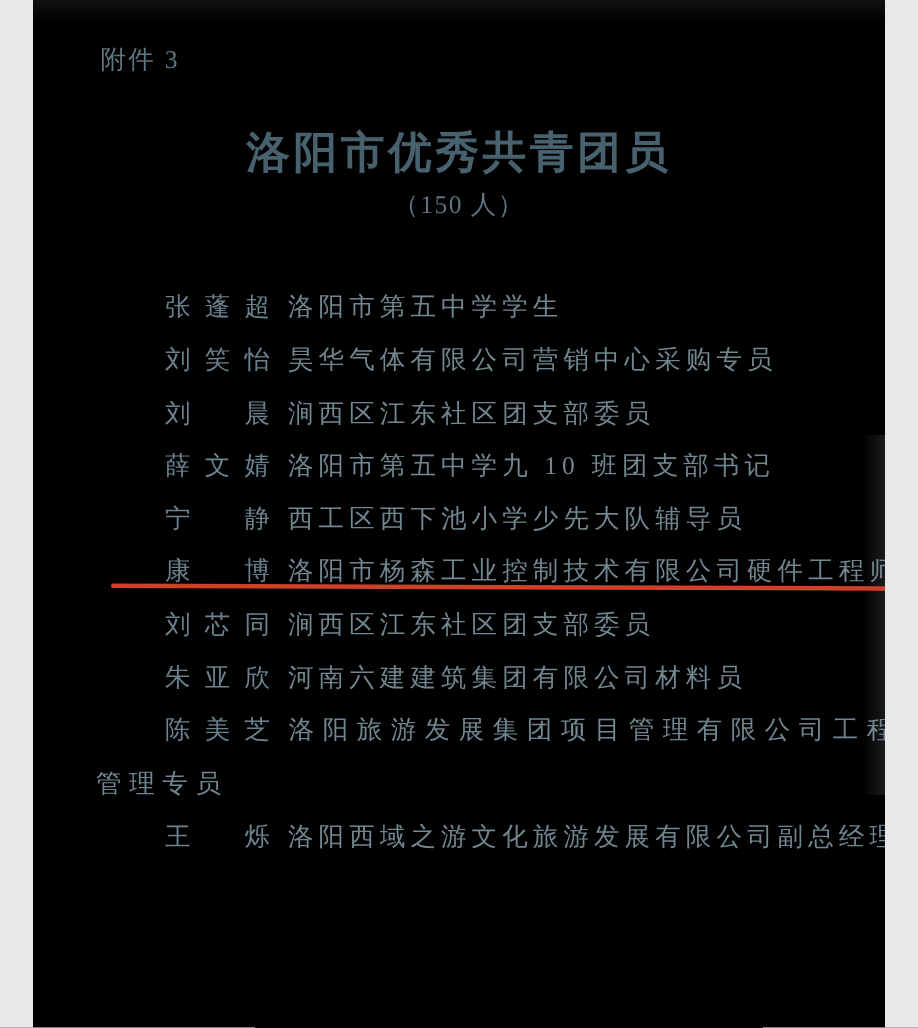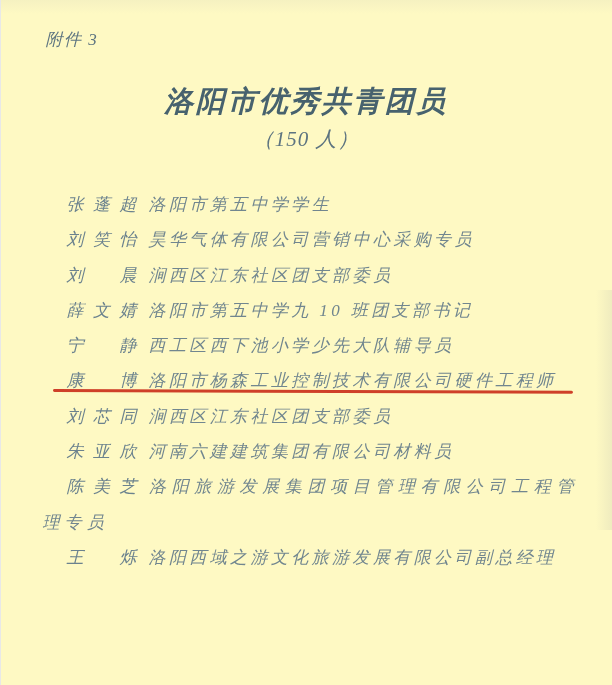--- a/index.html
+++ b/index.html
@@ -2,28 +2,27 @@
 <html><head>
 <meta charset="utf-8">
 <style>
   html, body {
     margin: 0;
     padding: 0;
     background: #e8e8e8;
   }
   .page {
     position: relative;
-    width: 611px;
+    width: 568px;
     height: 685px;
     margin: 0 auto;
-    background: #fef9c3;
+    background: #000000;
     overflow: hidden;
     font-family: "Liberation Serif", "DejaVu Serif", serif;
     color: #6d8490;
-    font-style: italic;
   }
   
   .scan-shade-right {
     position: absolute;
     right: 0;
     top: 290px;
     width: 16px;
     height: 240px;
     background: linear-gradient(to left, rgba(160,165,168,0.16), rgba(160,165,168,0));
     pointer-events: none;
@@ -56,40 +55,40 @@
     font-weight: bold;
     letter-spacing: 2.5px;
     color: #47626e;
   }
   .subtitle {
     position: absolute;
     left: 0;
     right: 0;
     top: 125px;
     text-align: center;
-    font-size: 21px;
+    font-size: 17px;
     letter-spacing: 1px;
     color: #5d7480;
   }
   .list {
     position: absolute;
     left: 42px;
     top: 187px;
     width: 536px;
     font-size: 17px;
   }
   .row {
     position: relative;
     line-height: 35.3px;
     white-space: nowrap;
   }
   .row .name {
     display: inline-block;
     width: 70px;
-    margin-left: 24px;
+    margin-left: 46px;
     text-align: justify;
     text-align-last: justify;
     -moz-text-align-last: justify;
     vertical-align: top;
     color: #6b828e;
     color: #6b828e;
   }
   .row .pos {
     margin-left: 12px;
     letter-spacing: 3.4px;

